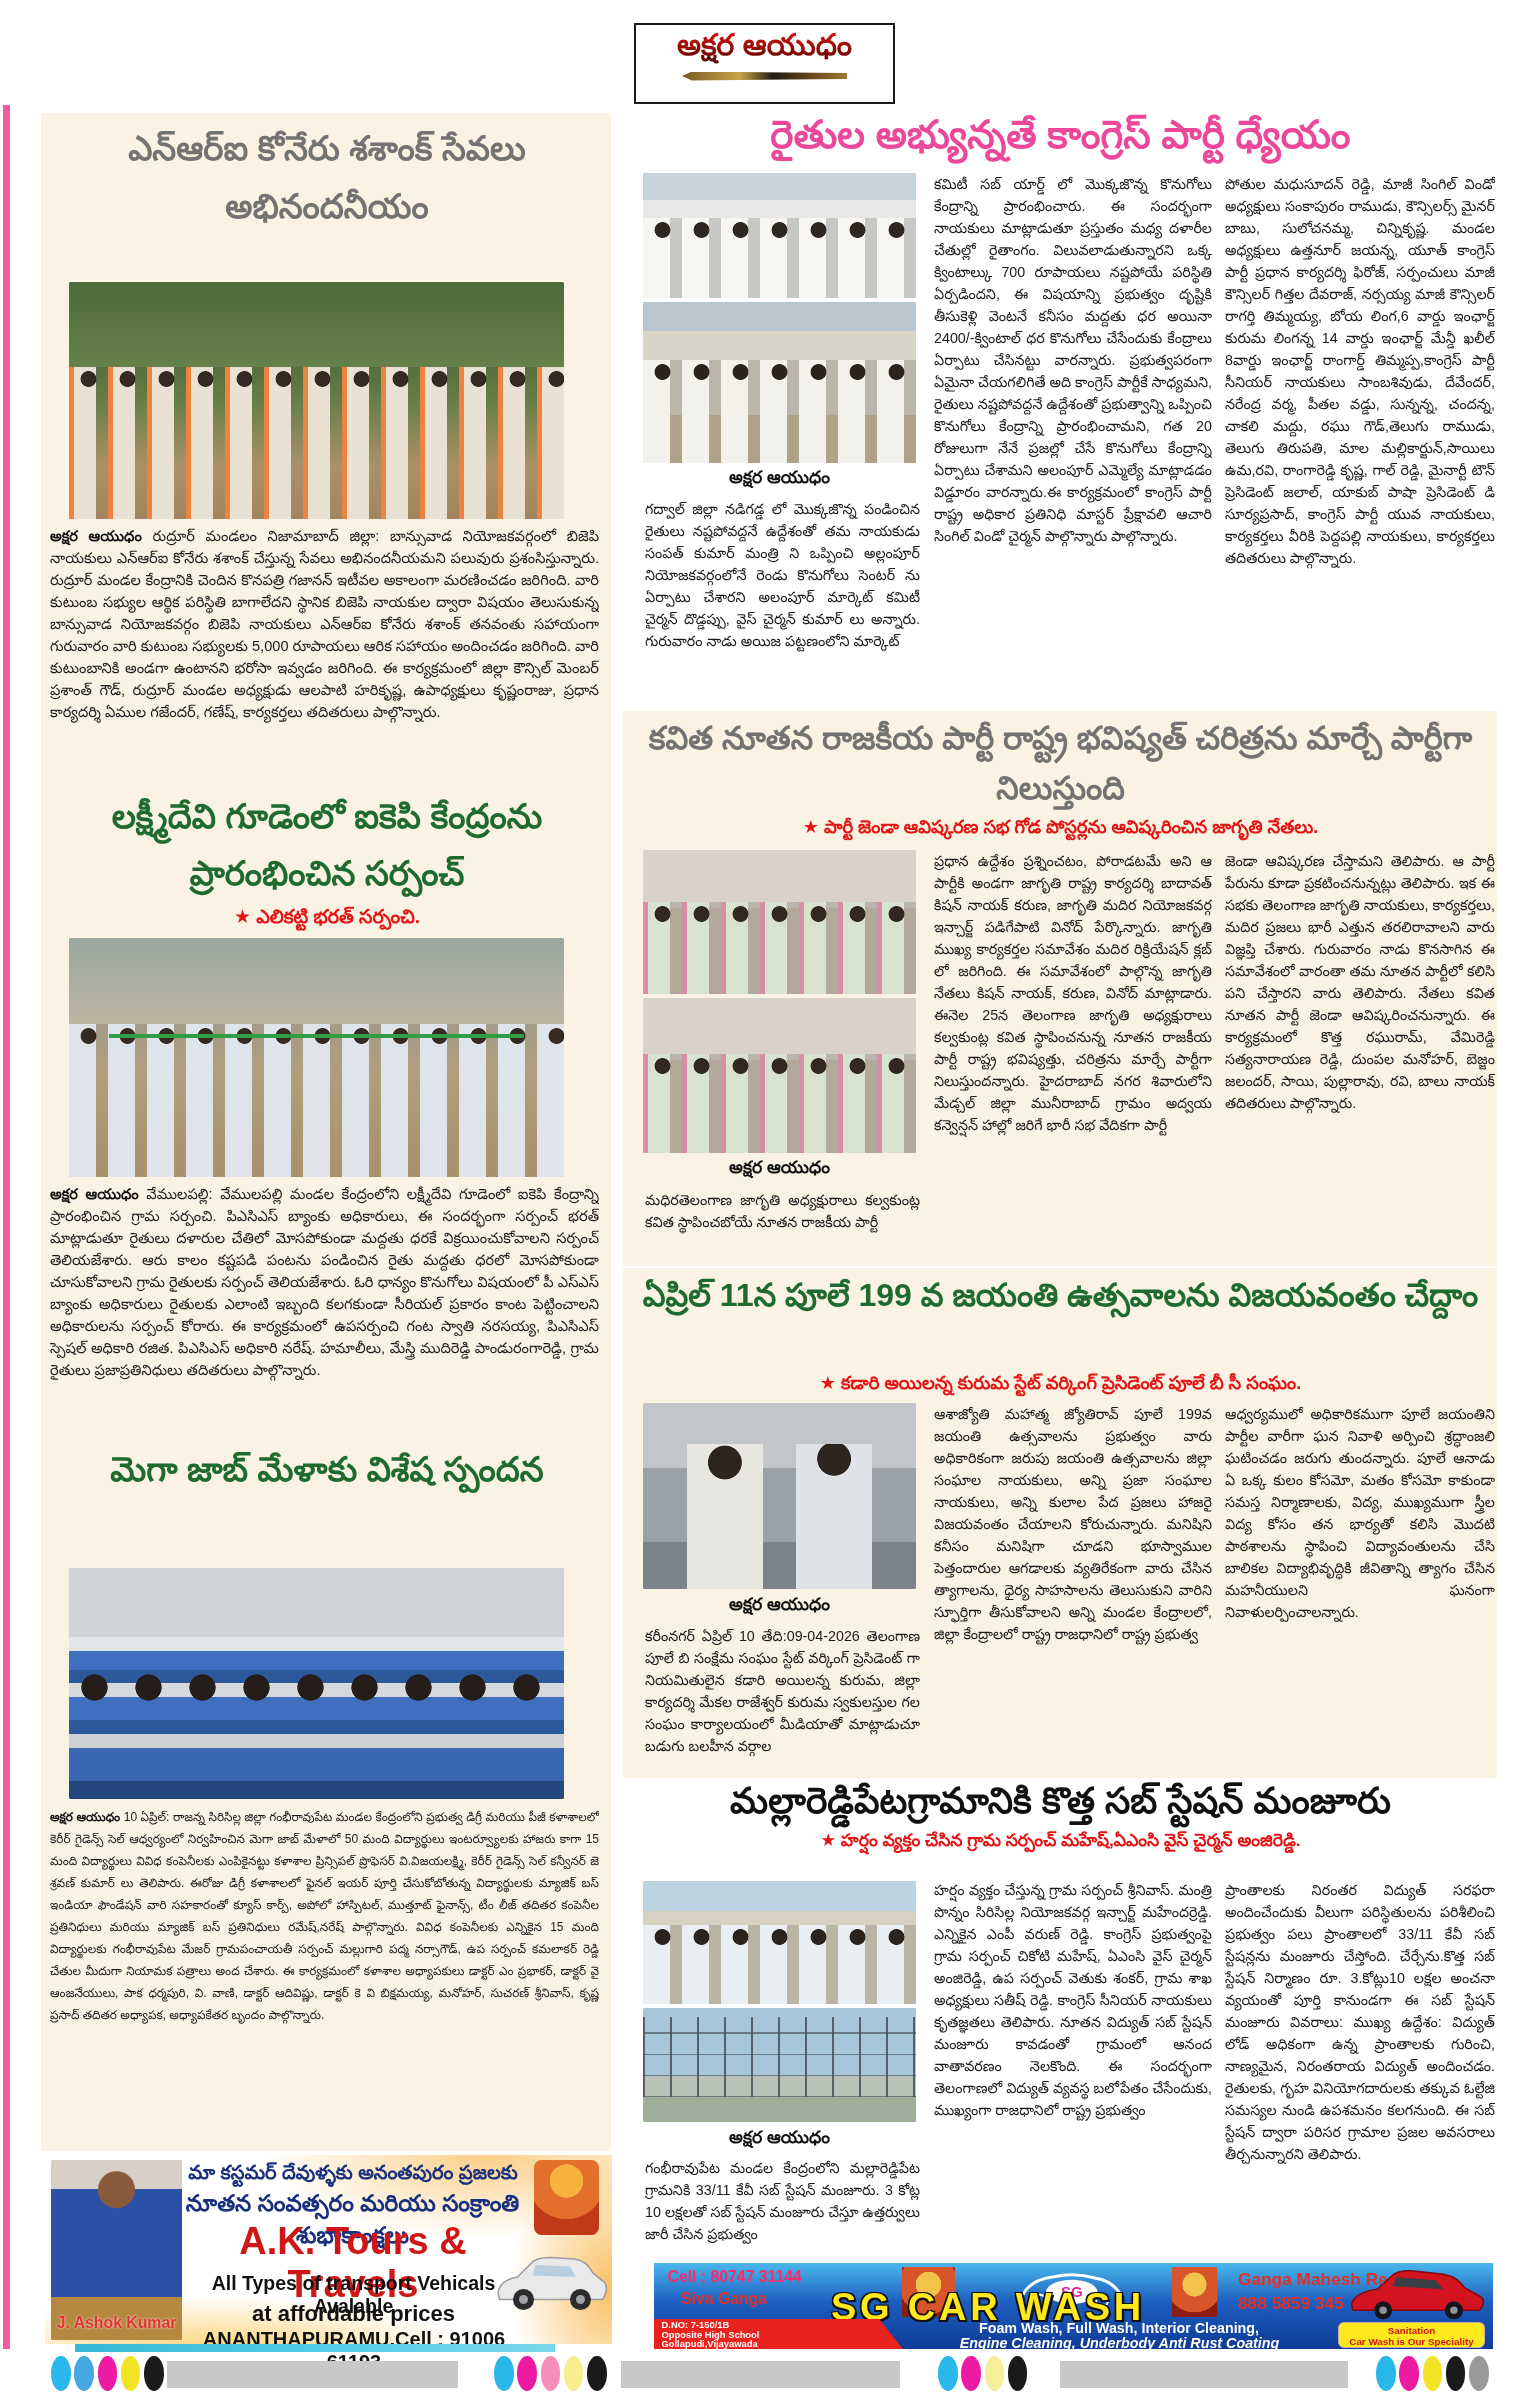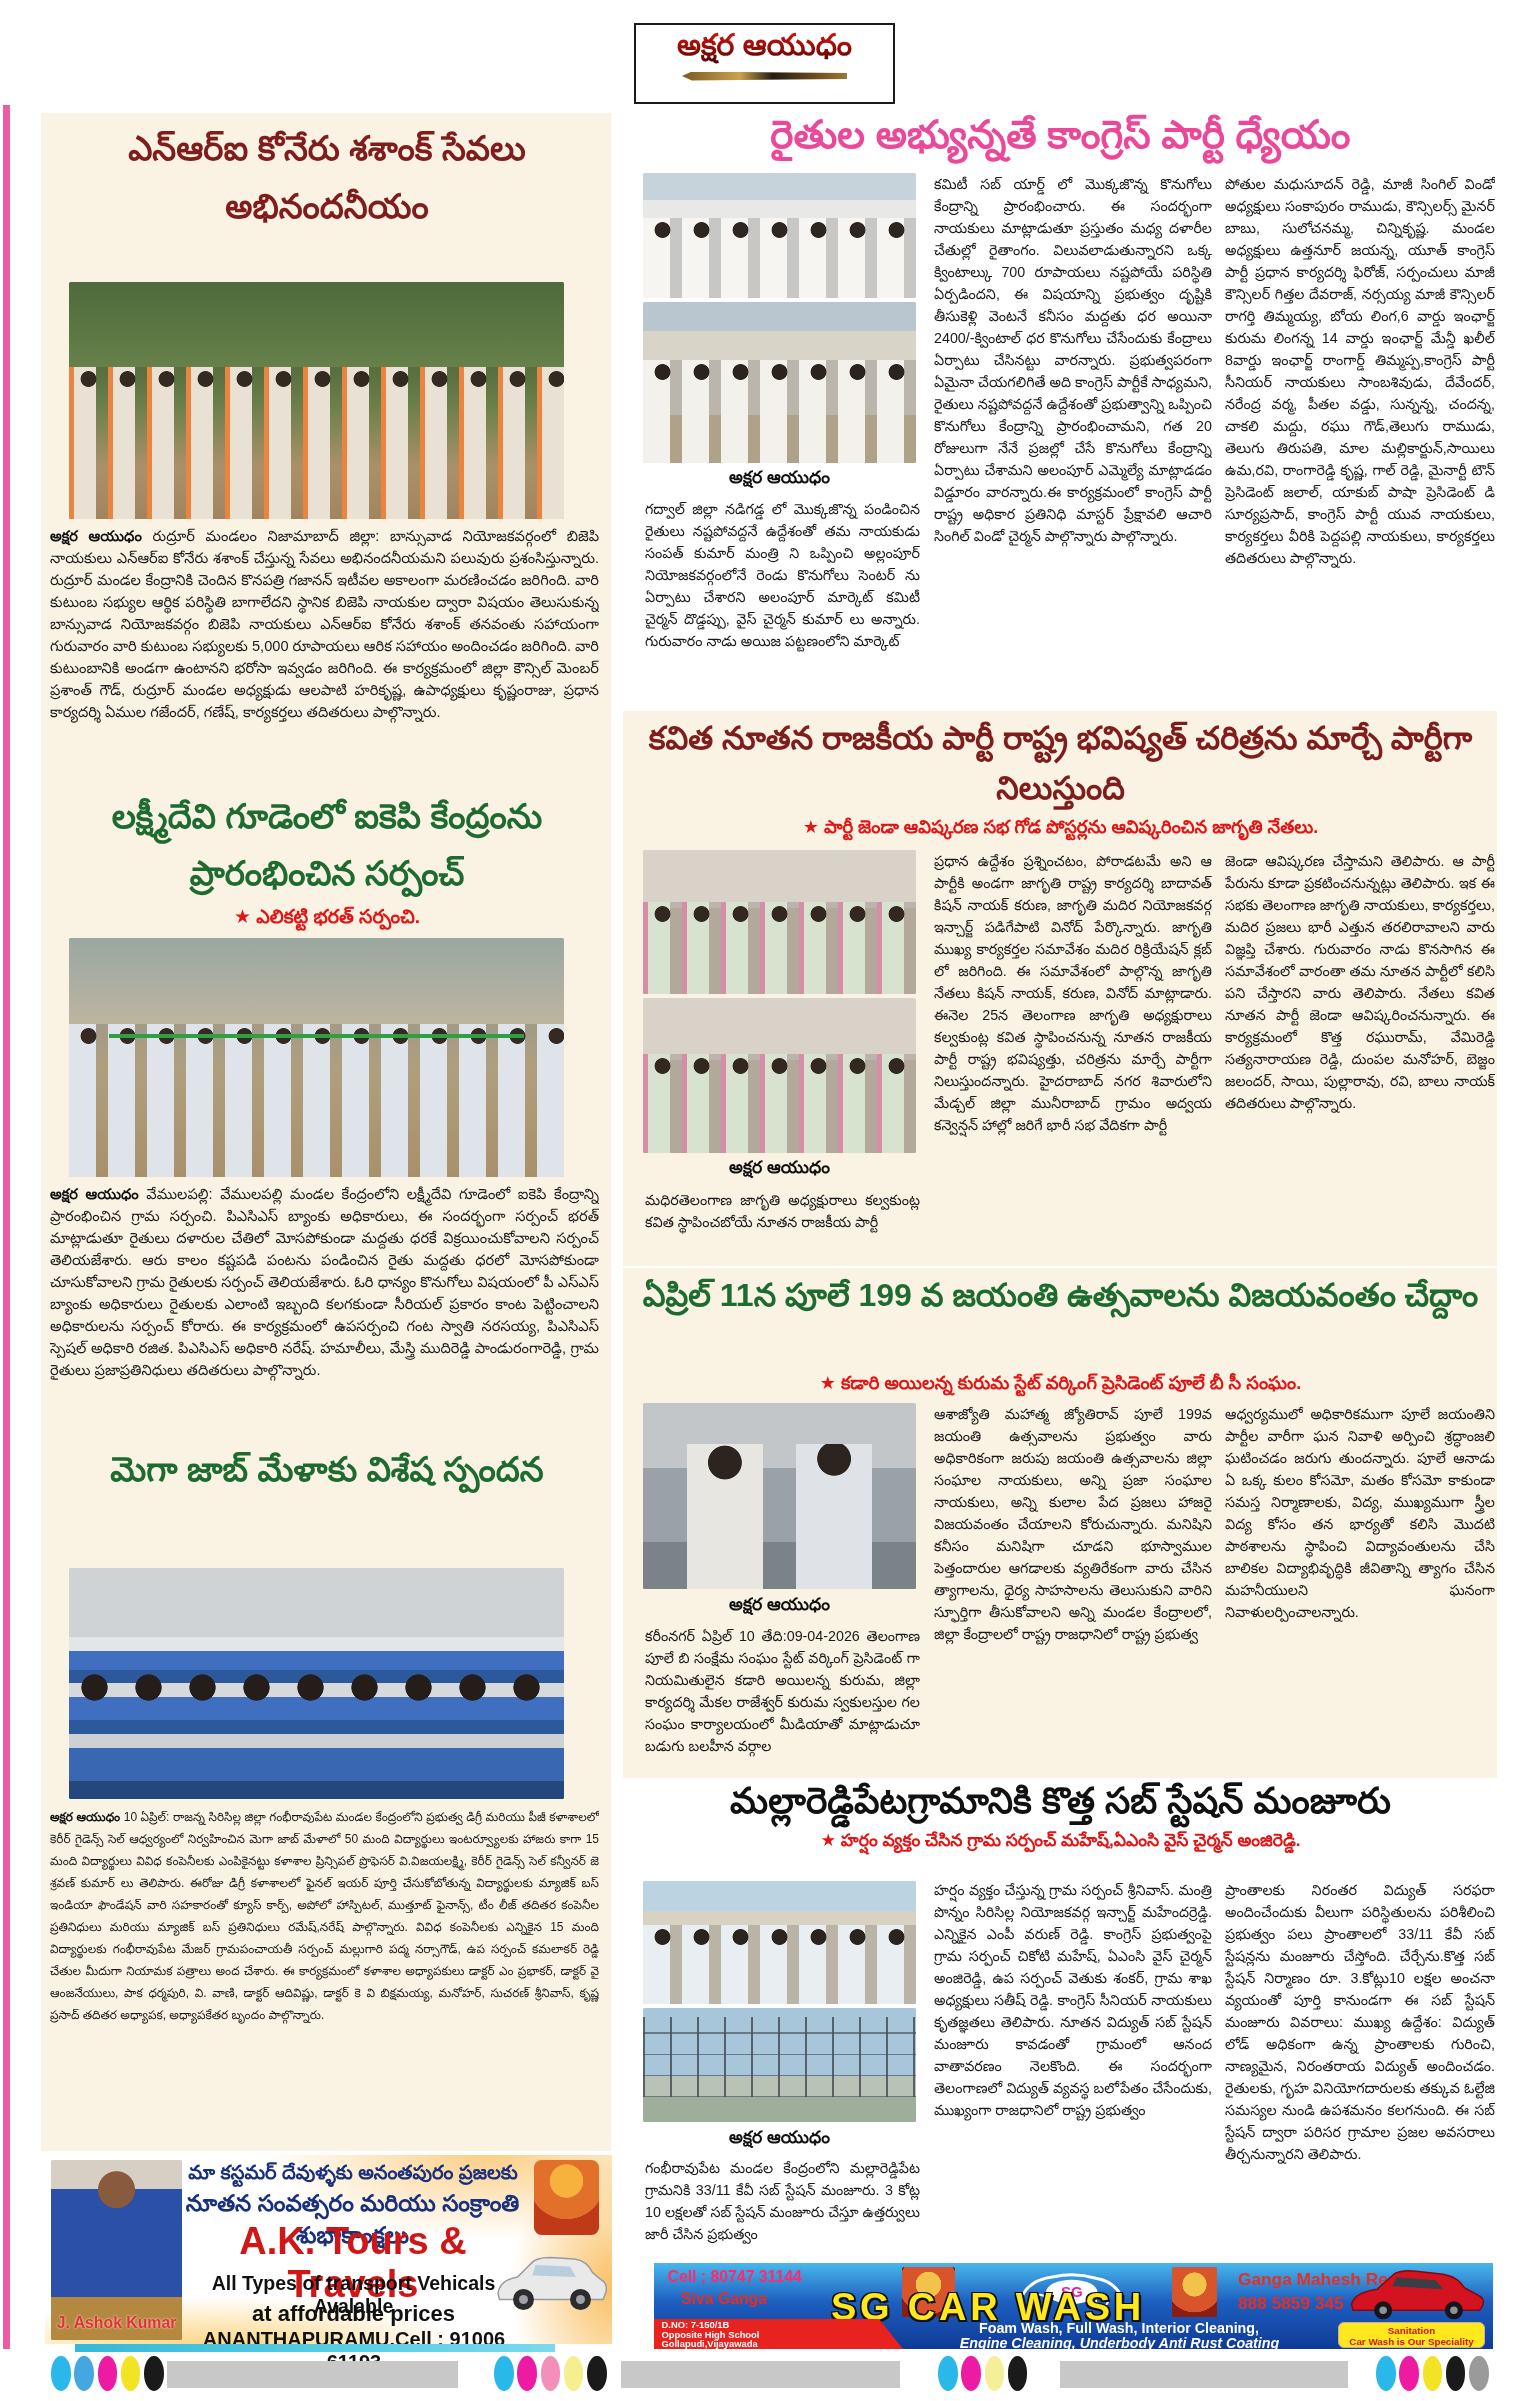--- a/index.html
+++ b/index.html
@@ -14,21 +14,21 @@
   .masthead{left:634px;top:22.5px;width:257px;height:77px;background:#fff;border:2.3px solid #1a1a1a;text-align:center;overflow:hidden;}
   .masthead-title{margin-top:3px;font-size:30px;font-weight:800;white-space:nowrap;
       background:linear-gradient(180deg,#e31111 0%,#8c0b05 55%,#2e0301 100%);
       -webkit-background-clip:text;background-clip:text;color:#a40b06;-webkit-text-fill-color:transparent;}
   .pen{width:165px;height:9px;margin:3px auto 0;background:linear-gradient(90deg,#7a5a22 0%,#caa24c 35%,#241c12 55%,#6b4a1e 80%,#9b7b33 100%);
       clip-path:polygon(0 50%,6% 0,100% 18%,100% 82%,6% 100%);}
   
   .cream{background:#faf3e4;}
   
   .hl{font-weight:800;text-align:center;}
-  .hl-maroon{color:#7f1d1d;}
+  .hl-maroon{color:#737373;}
   .hl-green{color:#1d6b2f;}
   .hl-red{color:#ec4899;}
   .hl-black{color:#111;}
   .star{color:#e51313;font-weight:bold;text-align:center;}
   
   .body{font-size:14.3px;line-height:22px;text-align:justify;overflow:hidden;}
   .lead{font-weight:bold;color:#111;}
   .cap{font-weight:bold;font-size:17.3px;text-align:center;color:#111;}
   
   .photo{position:absolute;overflow:hidden;background:#8a8f84;border-radius:1.5px;}

